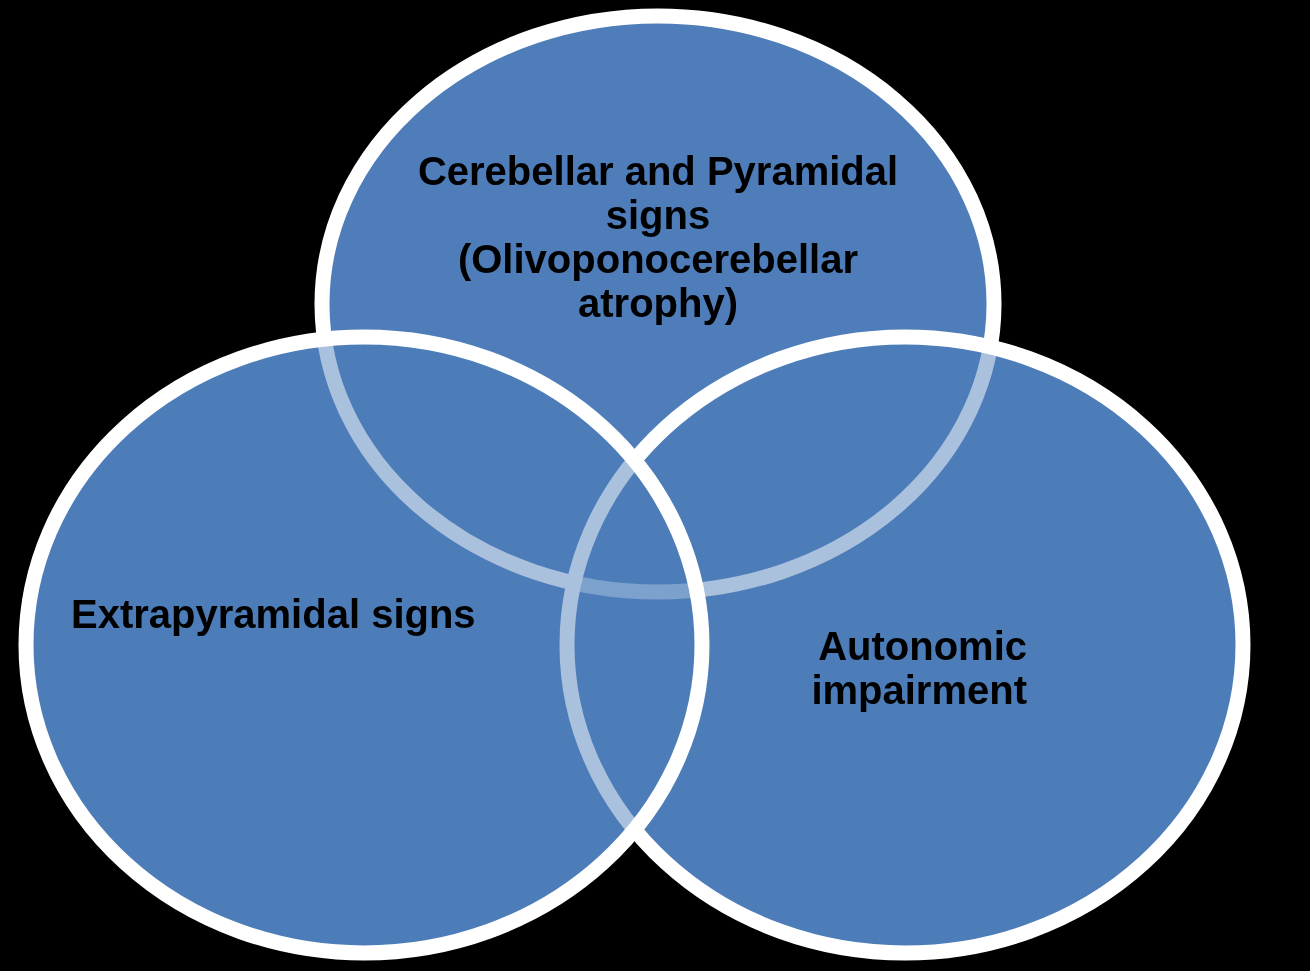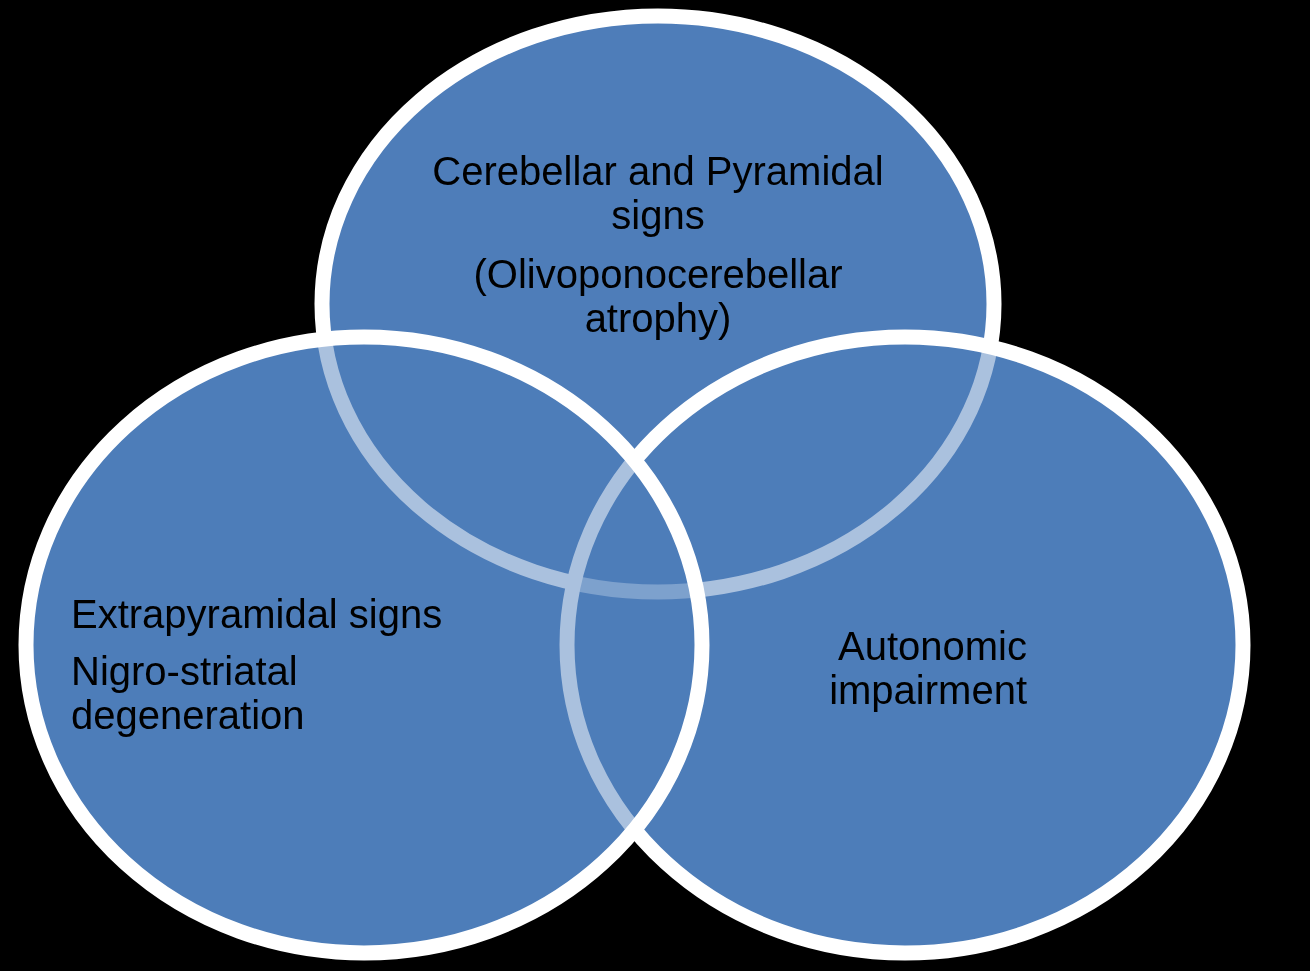--- a/index.html
+++ b/index.html
@@ -19,30 +19,30 @@
     position: absolute;
     left: 0;
     top: 0;
     display: block;
   }
   .label {
     position: absolute;
     color: #000;
     font-size: 40px;
     line-height: 44px;
-    font-weight: 400;
+    font-weight: 700;
   }
   .label p { margin: 0; }
   .label-top {
     left: 398px;
     top: 149px;
     width: 520px;
     text-align: center;
   }
-  .label-top p + p { margin-top: 15px; }
+  .label-top p + p { }
   .label-left {
     left: 71px;
     top: 592px;
     width: 420px;
     text-align: left;
   }
   .label-left p + p { margin-top: 13px; }
   .label-right {
     left: 772px;
     top: 612px;
@@ -73,20 +73,19 @@
     <ellipse cx="364" cy="645" rx="338" ry="308" fill="none" stroke-width="15" stroke="#FFFFFF"></ellipse>
   </svg>
 
   <div class="label label-top">
     <p>Cerebellar and Pyramidal signs</p>
     <p>(Olivoponocerebellar atrophy)</p>
   </div>
 
   <div class="label label-left">
     <p>Extrapyramidal signs</p>
-    <p>Nigro-striatal degeneration</p>
   </div>
 
   <div class="label label-right">
     <p>Autonomic impairment</p>
   </div>
 
 </div>
 
 </body></html>

